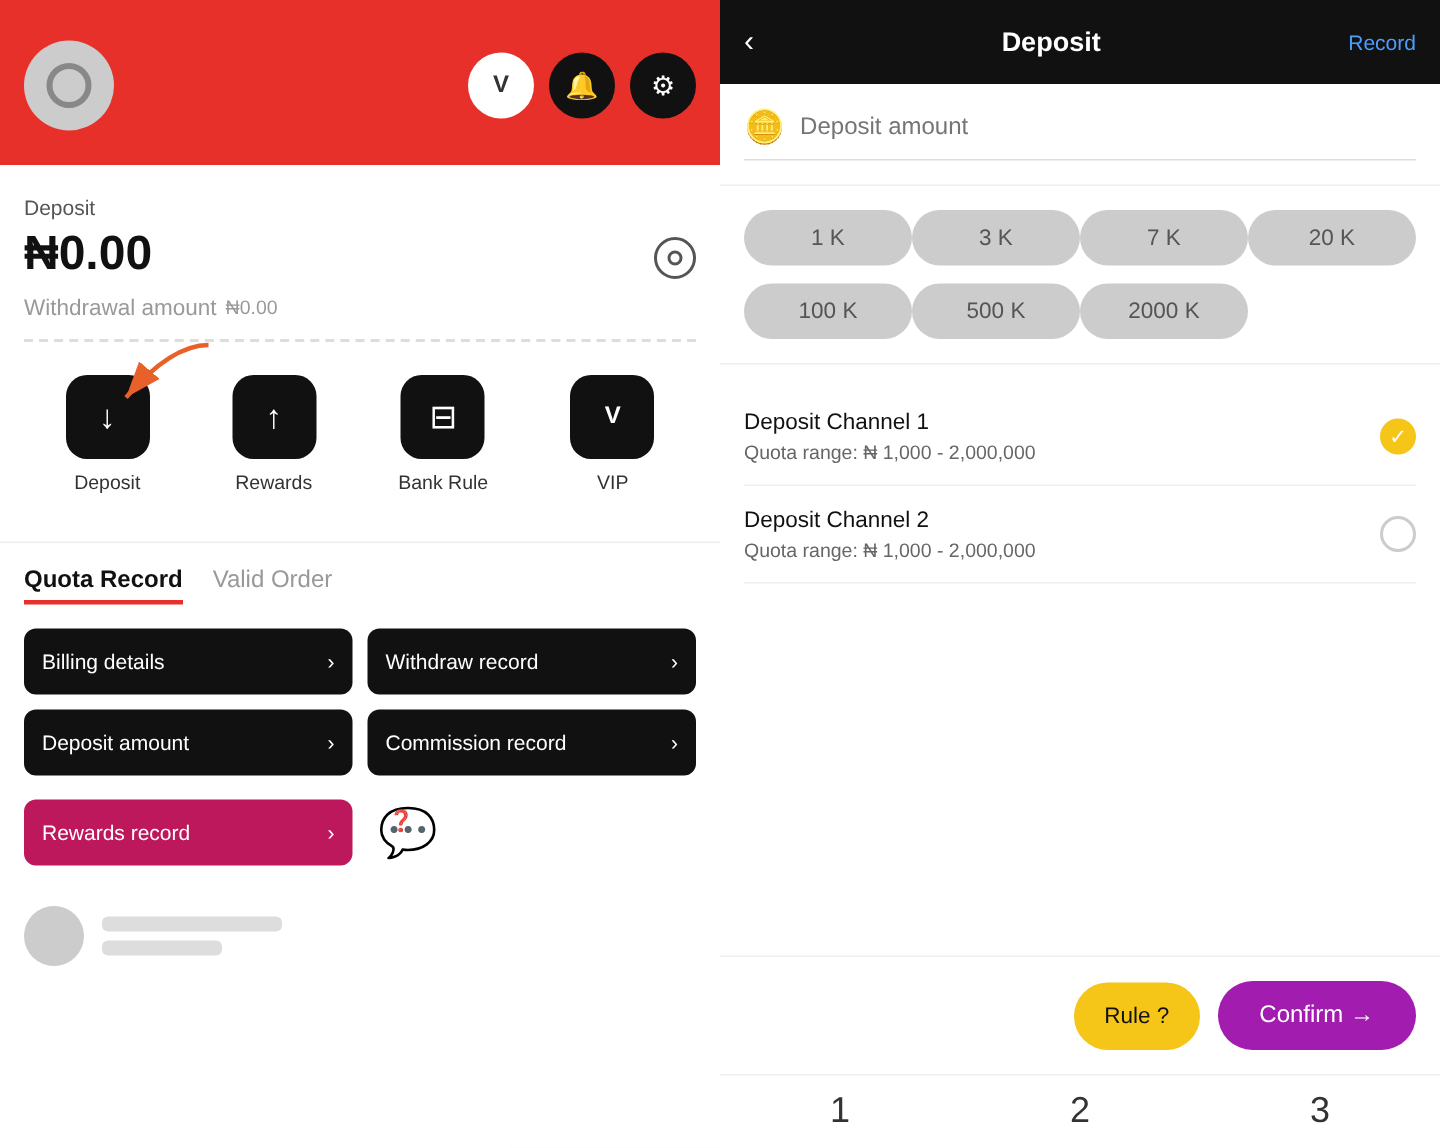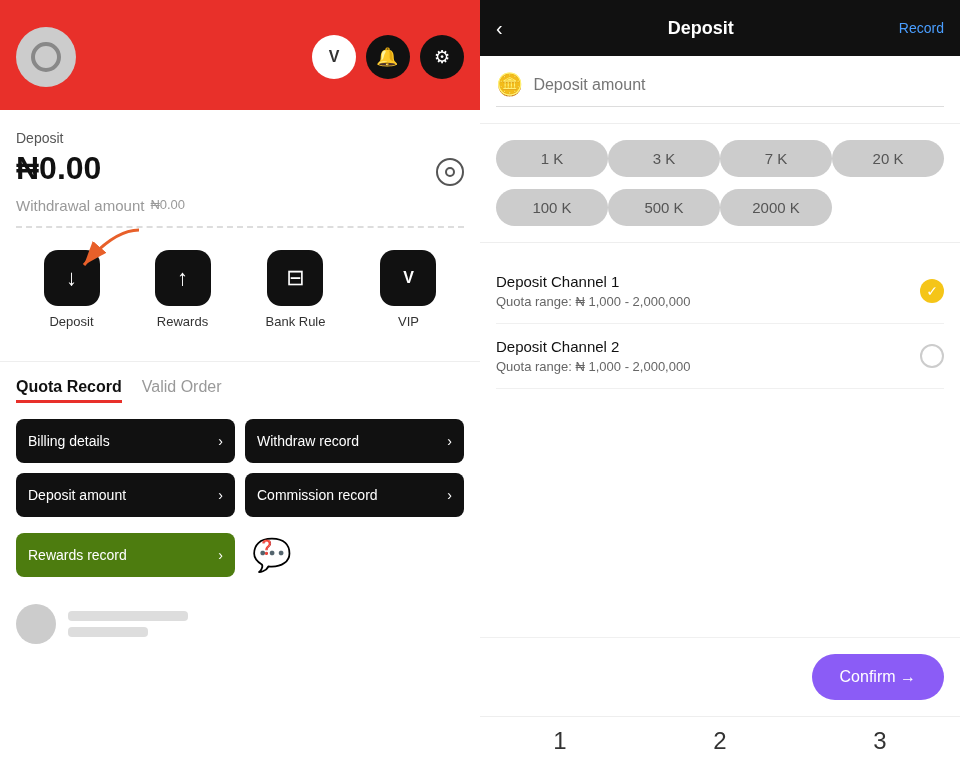--- a/index.html
+++ b/index.html
@@ -220,21 +220,21 @@
       justify-content: space-between;
     }
 
     .record-row-single {
       display: flex;
       gap: 10px;
       align-items: center;
     }
 
     .rewards-btn {
-      background: #4d7c0f;
+      background: #be185d;
       color: white;
       border-radius: 8px;
       padding: 14px 12px;
       font-size: 14px;
       cursor: pointer;
       display: flex;
       align-items: center;
       justify-content: space-between;
       flex: 0 0 calc(50% - 5px);
     }
@@ -429,21 +429,21 @@
       padding: 14px 20px;
       font-size: 15px;
       font-weight: 500;
       cursor: pointer;
       display: flex;
       align-items: center;
       gap: 6px;
     }
 
     .confirm-btn {
-      background: #8b5cf6;
+      background: #a21caf;
       color: white;
       border-radius: 24px;
       padding: 14px 28px;
       font-size: 16px;
       font-weight: 500;
       cursor: pointer;
       display: flex;
       align-items: center;
       gap: 8px;
     }
@@ -629,20 +629,21 @@
     <div class="channel-item">
       <div class="channel-info">
         <span class="channel-name">Deposit Channel 2</span>
         <span class="channel-quota">Quota range: ₦ 1,000 - 2,000,000</span>
       </div>
       <div class="radio-unselected"></div>
     </div>
   </div>
 
   <div class="bottom-actions">
+    <div class="rule-btn">Rule  ?</div>
     <div class="confirm-btn">Confirm  →</div>
   </div>
 
   <div class="bottom-nav">
     <div class="nav-item">
       <span class="nav-num">1</span>
     </div>
     <div class="nav-item">
       <span class="nav-num">2</span>
     </div>

